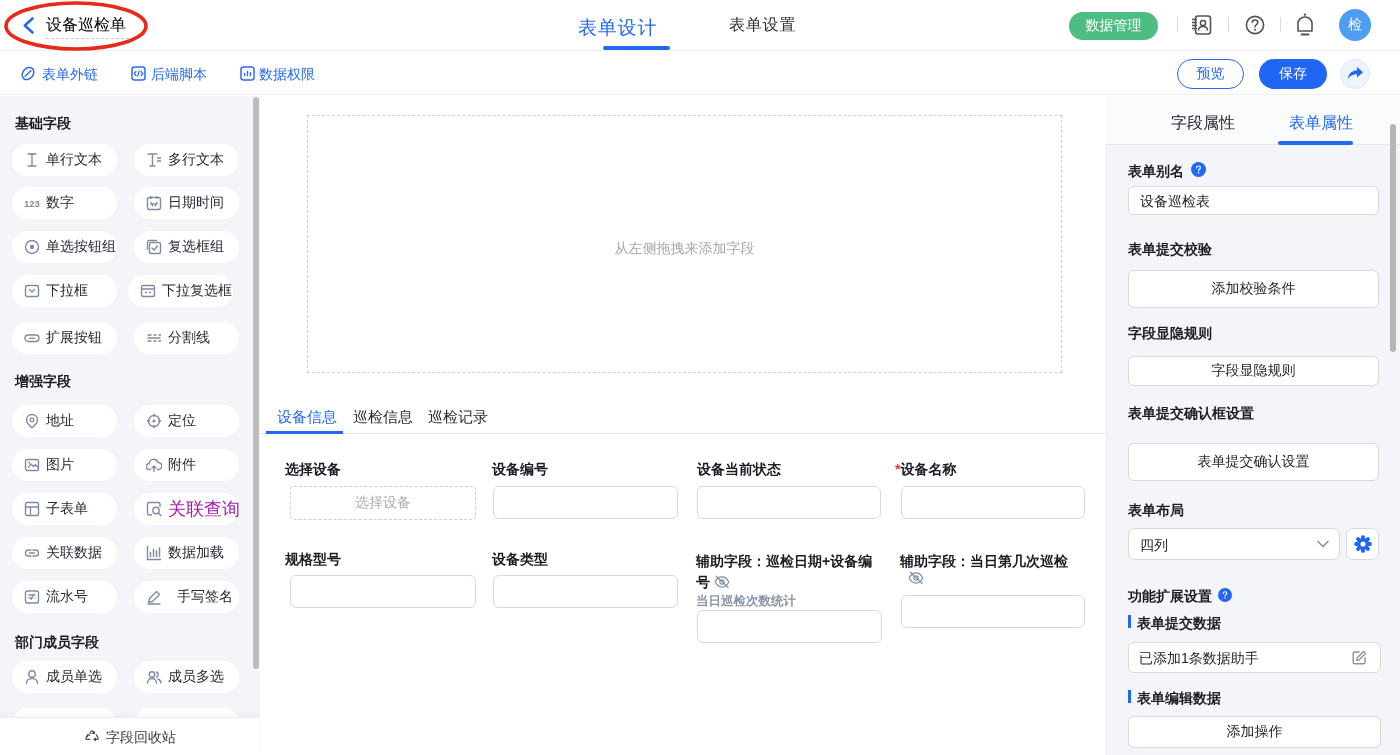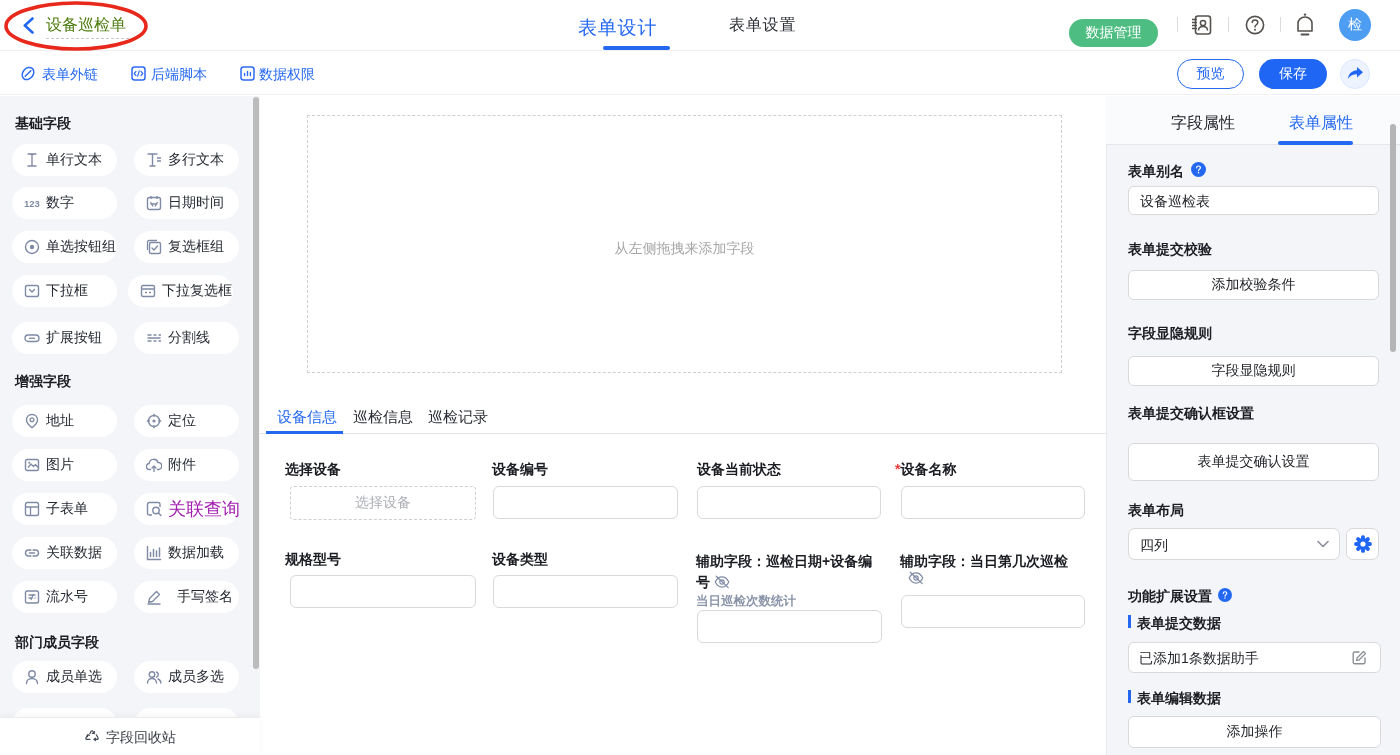--- a/index.html
+++ b/index.html
@@ -10,31 +10,31 @@
 .inp { position:absolute; background:#fff; border:1px solid #d9d9d9; border-radius:6px; }
 .pbtn { position:absolute; background:#fff; border:1px solid #d9d9d9; border-radius:6px; font-size:14px; color:#24262b; display:flex; align-items:center; justify-content:center; }
 </style>
 </head>
 <body>
 
 <div class="abs" style="left:0;top:0;width:1400px;height:51px;background:#fff;border-bottom:1px solid #efefef;"></div>
 <svg class="abs" style="left:22.5px;top:16.5px;" width="11" height="17" viewBox="0 0 11 17">
     <path d="M9.5 1.5 L1.8 8.5 L9.5 15.5" fill="none" stroke="#2468f2" stroke-width="2.6" stroke-linecap="round" stroke-linejoin="round"></path>
   </svg>
-<div class="abs" style="left:46px;top:15px;font-size:16px;color:#4d7c0f;">设备巡检单</div>
+<div class="abs" style="left:46px;top:15px;font-size:16px;color:#000000;">设备巡检单</div>
 <div class="abs" style="left:46px;top:38px;width:83px;border-bottom:1px dashed #c8c8c8;"></div>
 <svg class="abs" style="left:2px;top:1px;" width="148" height="51" viewBox="0 0 148 51">
     <ellipse cx="74" cy="25" rx="70" ry="23" fill="none" stroke="#e7281b" stroke-width="3.6"></ellipse>
   </svg>
 
 <div class="abs" style="left:578px;top:15px;font-size:19px;color:#2468f2;letter-spacing:0.8px;">表单设计</div>
 <div class="abs" style="left:603px;top:46px;width:67px;height:4px;background:#2468f2;border-radius:2px;"></div>
 <div class="abs" style="left:729px;top:15px;font-size:16px;color:#2b2e36;letter-spacing:0.8px;">表单设置</div>
 
-<div class="abs" style="left:1069px;top:19px;width:89px;height:28px;border-radius:14px;background:#4dbd82;color:#fff;font-size:14px;display:flex;align-items:center;justify-content:center;">数据管理</div>
+<div class="abs" style="left:1069px;top:12px;width:89px;height:28px;border-radius:14px;background:#4dbd82;color:#fff;font-size:14px;display:flex;align-items:center;justify-content:center;">数据管理</div>
 <div class="abs" style="left:1177px;top:17px;width:1px;height:15px;background:#dcdcdc;"></div>
 <div class="abs" style="left:1228px;top:17px;width:1px;height:15px;background:#dcdcdc;"></div>
 <div class="abs" style="left:1280px;top:17px;width:1px;height:15px;background:#dcdcdc;"></div>
 
 <svg class="abs" style="left:1191px;top:15px;" width="22" height="20" viewBox="0 0 22 20">
   <rect x="4.5" y="1" width="15" height="18" rx="2.5" fill="none" stroke="#55514e" stroke-width="1.6"></rect>
   <path d="M1 4.5 h5 M1 7.5 h5 M1 10.5 h5 M1 13.5 h5" stroke="#55514e" stroke-width="1.5" fill="none"></path>
   <circle cx="12" cy="8" r="2.6" fill="none" stroke="#55514e" stroke-width="1.5"></circle>
   <path d="M7.5 15.5 c0-2.6 2-4 4.5-4 s4.5 1.4 4.5 4" fill="none" stroke="#55514e" stroke-width="1.5"></path>
 </svg>
@@ -316,21 +316,21 @@
 <div class="abs lbl" style="left:1128px;top:163px;">表单别名</div>
 <svg class="abs" style="left:1191px;top:162px;" width="15" height="15" viewBox="0 0 15 15">
     <circle cx="7.5" cy="7.5" r="7.5" fill="#2468f2"></circle>
     <path d="M5.6 5.8 c0-1.2 0.9-1.8 1.9-1.8 s1.9 0.7 1.9 1.7 c0 0.9-0.7 1.3-1.2 1.7 c-0.5 0.3-0.7 0.7-0.7 1.3" fill="none" stroke="#fff" stroke-width="1.2" stroke-linecap="round"></path>
     <circle cx="7.5" cy="10.8" r="0.8" fill="#fff"></circle>
   </svg>
 <div class="inp" style="left:1128px;top:186px;width:251px;height:29px;"></div>
 <div class="abs" style="left:1140px;top:193px;font-size:14px;color:#24262b;">设备巡检表</div>
 
 <div class="abs lbl" style="left:1128px;top:241px;">表单提交校验</div>
-<div class="pbtn" style="left:1128px;top:270px;width:251px;height:30px;">添加校验条件</div>
+<div class="pbtn" style="left:1128px;top:270px;width:251px;height:38px;">添加校验条件</div>
 
 <div class="abs lbl" style="left:1128px;top:325px;">字段显隐规则</div>
 <div class="pbtn" style="left:1128px;top:356px;width:251px;height:30px;">字段显隐规则</div>
 
 <div class="abs lbl" style="left:1128px;top:405px;">表单提交确认框设置</div>
 <div class="pbtn" style="left:1128px;top:443px;width:251px;height:38px;">表单提交确认设置</div>
 
 <div class="abs lbl" style="left:1128px;top:502px;">表单布局</div>
 <div class="inp" style="left:1128px;top:528px;width:212px;height:32px;border-radius:7px;"></div>
 <div class="abs" style="left:1140px;top:537px;font-size:14px;color:#24262b;">四列</div>

